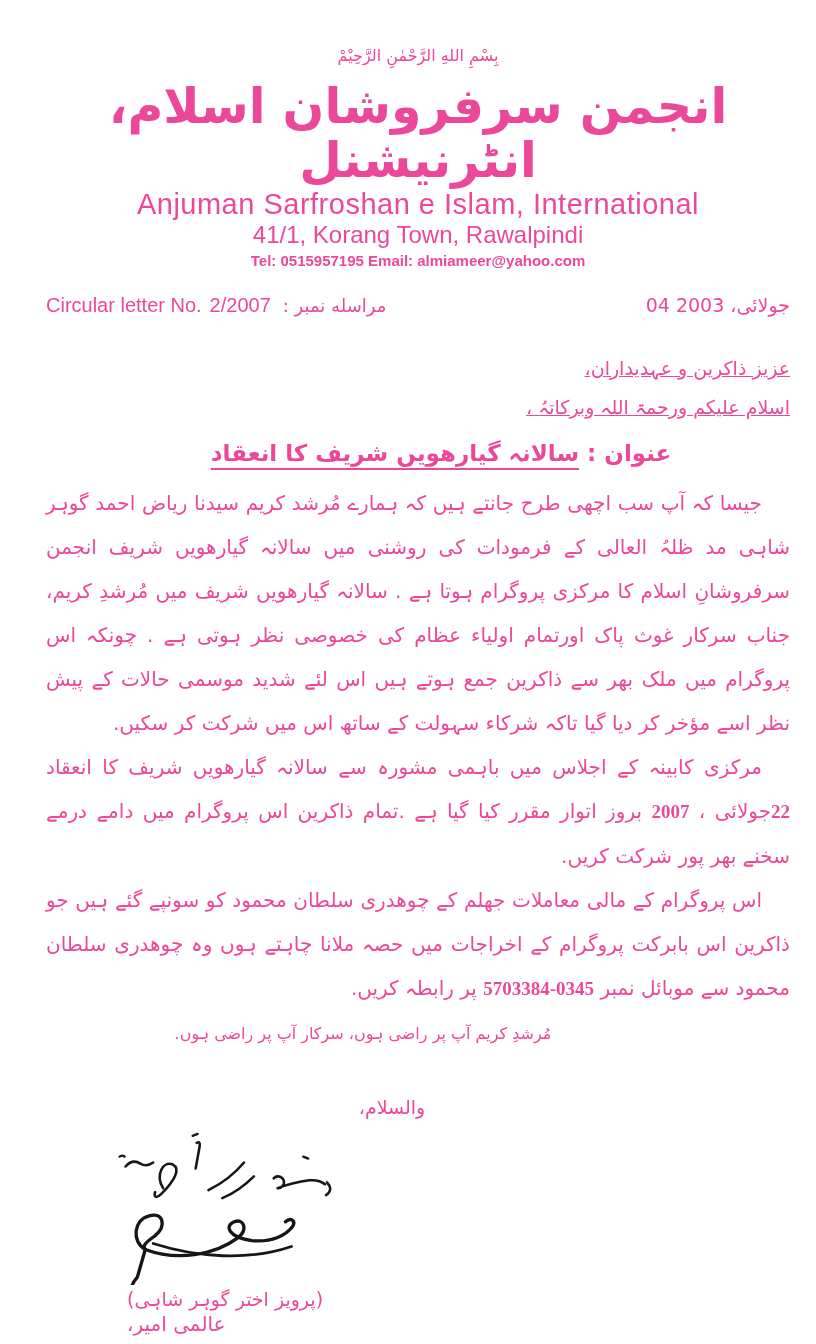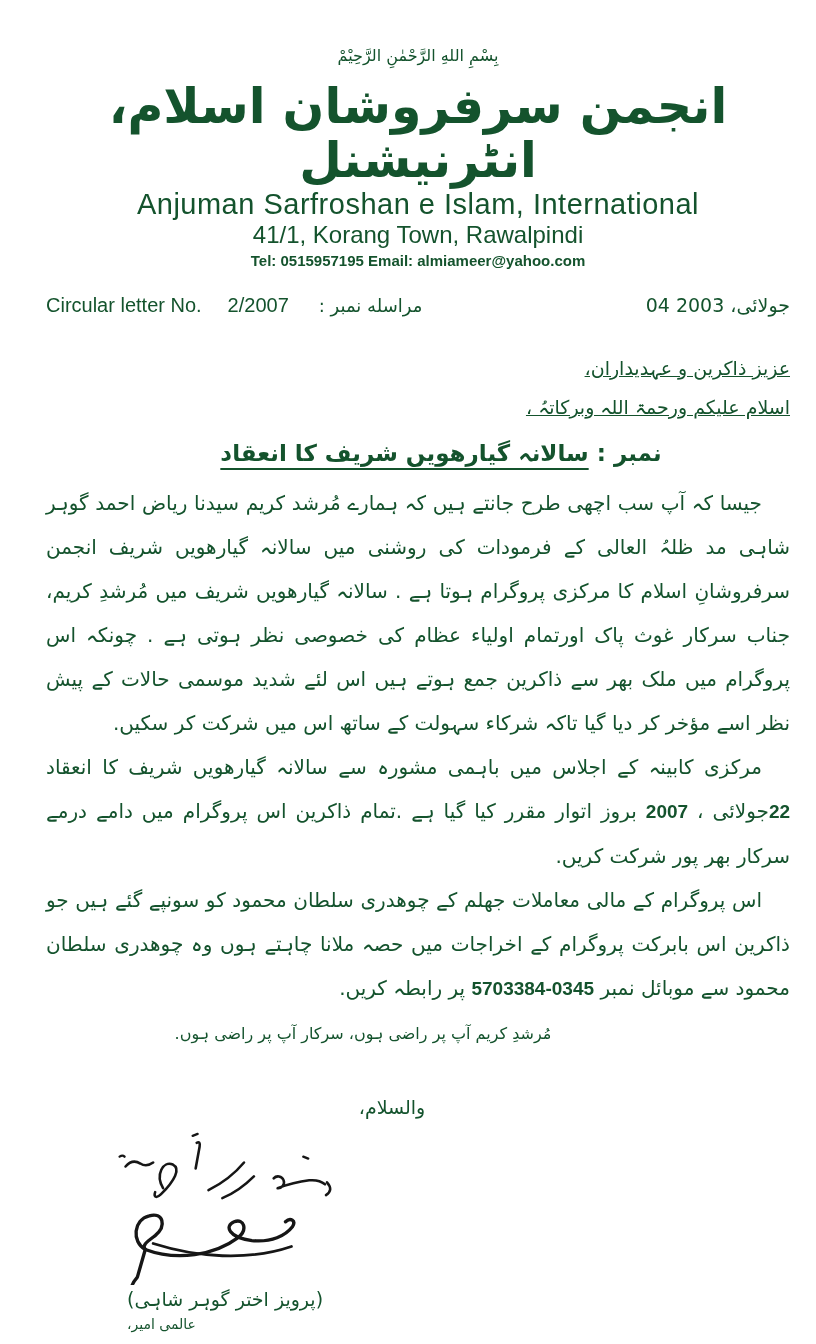--- a/index.html
+++ b/index.html
@@ -1,21 +1,21 @@
 <!DOCTYPE html>
 <html lang="ur"><head>
 <meta charset="utf-8">
 <style>
   html,body{margin:0;padding:0;background:#e8e8e8;}
   .page{
     position:relative;
     width:816px;height:1344px;
     margin:0 auto;
     background:#ffffff;
-    color:#14532d;
+    color:#ec4899;
     box-sizing:border-box;
     padding:46px 26px 0 46px;
     font-family:"DejaVu Sans",sans-serif;
     overflow:hidden;
   }
   
   .header{text-align:center;}
   .bismillah{
     font-size:16px;line-height:20px;
     direction:rtl;
@@ -36,21 +36,21 @@
   .contact{
     font-family:"Liberation Sans",sans-serif;
     font-size:15px;line-height:18px;font-weight:bold;margin-top:3px;
   }
   
   .meta-row{
     margin-top:24px;
     display:flex;justify-content:space-between;align-items:baseline;
     font-size:20px;
   }
-  .meta-left{display:flex;align-items:baseline;gap:22px;}
+  .meta-left{display:flex;align-items:baseline;gap:4px;}
   .meta-label{font-family:"Liberation Sans",sans-serif;font-size:20px;}
   .meta-number{font-family:"Liberation Sans",sans-serif;font-size:20px;margin-left:4px;}
   .meta-urdu{font-size:18px;direction:rtl;margin-left:8px;}
   .meta-date{font-size:19px;direction:ltr;}
   
   .salutation{
     margin-top:32px;
     direction:rtl;text-align:right;
     font-size:19px;line-height:39px;text-decoration:underline;
   }
@@ -68,41 +68,41 @@
   }
   
   .body-text{
     margin-top:10px;
     direction:rtl;
     text-align:justify;
     font-size:20px;line-height:44px;
   }
   .body-text p{margin:0;text-indent:28px;}
   .latin-num{
-    font-family:Liberation Sans, sans-serif;
+    font-family:Liberation Serif, serif;
     font-weight:bold;
     font-size:19px;
   }
   .closing{
     margin-top:2px;margin-right:110px;
     direction:rtl;text-align:center;
     font-size:16px;line-height:42px;
   }
   
   .walsalam{
     margin-top:38px;
     text-align:center;
     position:relative;left:-26px;
     direction:rtl;font-size:19px;line-height:28px;
   }
   .signature-wrap{margin-top:6px;margin-left:50px;width:300px;height:158px;}
   .signer{margin-top:2px;}
   .signer-line{direction:rtl;display:inline-block;}
   .signer-name{margin-left:81px;font-size:19px;line-height:25px;}
-  .signer-title{margin-left:81px;font-size:14px;line-height:25px;}
+  .signer-title{margin-left:81px;font-size:20px;line-height:25px;}
 </style>
 </head>
 <body>
 
 <div class="page">
 
   <div class="header">
     <div class="bismillah">بِسْمِ اللهِ الرَّحْمٰنِ الرَّحِيْمْ</div>
     <div class="title-urdu">انجمن سرفروشان اسلام، انٹرنیشنل</div>
     <div class="title-english">Anjuman Sarfroshan e Islam, International</div>
@@ -118,28 +118,28 @@
     </div>
     <div class="meta-date" dir="ltr">04 جولائی، 2003</div>
   </div>
 
   <div class="salutation">
     <div>عزیز ذاکرین و عہدیداران،</div>
     <div>اسلام علیکم ورحمۃ اللہ وبرکاتہُ ،</div>
   </div>
 
   <div class="subject">
-    <span>نمبر :</span>
+    <span>عنوان :</span>
     <span> </span>
     <span class="underlined">سالانہ گیارھویں شریف کا انعقاد</span>
   </div>
 
   <div class="body-text">
     <p>جیسا کہ آپ سب اچھی طرح جانتے ہیں کہ ہمارے مُرشد کریم سیدنا ریاض احمد گوہر شاہی مد ظلہُ العالی کے فرمودات کی روشنی میں سالانہ گیارھویں شریف انجمن سرفروشانِ اسلام کا مرکزی پروگرام ہوتا ہے . سالانہ گیارھویں شریف میں مُرشدِ کریم، جناب سرکار غوث پاک اورتمام اولیاء عظام کی خصوصی نظر ہوتی ہے . چونکہ اس پروگرام میں ملک بھر سے ذاکرین جمع ہوتے ہیں اس لئے شدید موسمی حالات کے پیش نظر اسے مؤخر کر دیا گیا تاکہ شرکاء سہولت کے ساتھ اس میں شرکت کر سکیں.</p>
-    <p><span>مرکزی کابینہ کے اجلاس میں باہمی مشورہ سے سالانہ گیارھویں شریف کا انعقاد </span><span class="latin-num">22</span><span>جولائی ، </span><span class="latin-num">2007</span><span> بروز اتوار مقرر کیا گیا ہے .تمام ذاکرین اس پروگرام میں دامے درمے سرکار بھر پور شرکت کریں.</span></p>
+    <p><span>مرکزی کابینہ کے اجلاس میں باہمی مشورہ سے سالانہ گیارھویں شریف کا انعقاد </span><span class="latin-num">22</span><span>جولائی ، </span><span class="latin-num">2007</span><span> بروز اتوار مقرر کیا گیا ہے .تمام ذاکرین اس پروگرام میں دامے درمے سخنے بھر پور شرکت کریں.</span></p>
     <p><span>اس پروگرام کے مالی معاملات جھلم کے چوھدری سلطان محمود کو سونپے گئے ہیں جو ذاکرین اس بابرکت پروگرام کے اخراجات میں حصہ ملانا چاہتے ہوں وہ چوھدری سلطان محمود سے موبائل نمبر </span><span class="latin-num">0345-5703384</span><span> پر رابطہ کریں.</span></p>
   </div>
 
   <div class="closing">مُرشدِ کریم آپ پر راضی ہوں، سرکار آپ پر راضی ہوں.</div>
 
   <div class="walsalam">والسلام،</div>
 
   <div class="signature-wrap">
     <svg width="300" height="158" viewBox="0 0 300 160" xmlns="http://www.w3.org/2000/svg">
       <g fill="none" stroke="#161616" stroke-linecap="round" stroke-linejoin="round">

